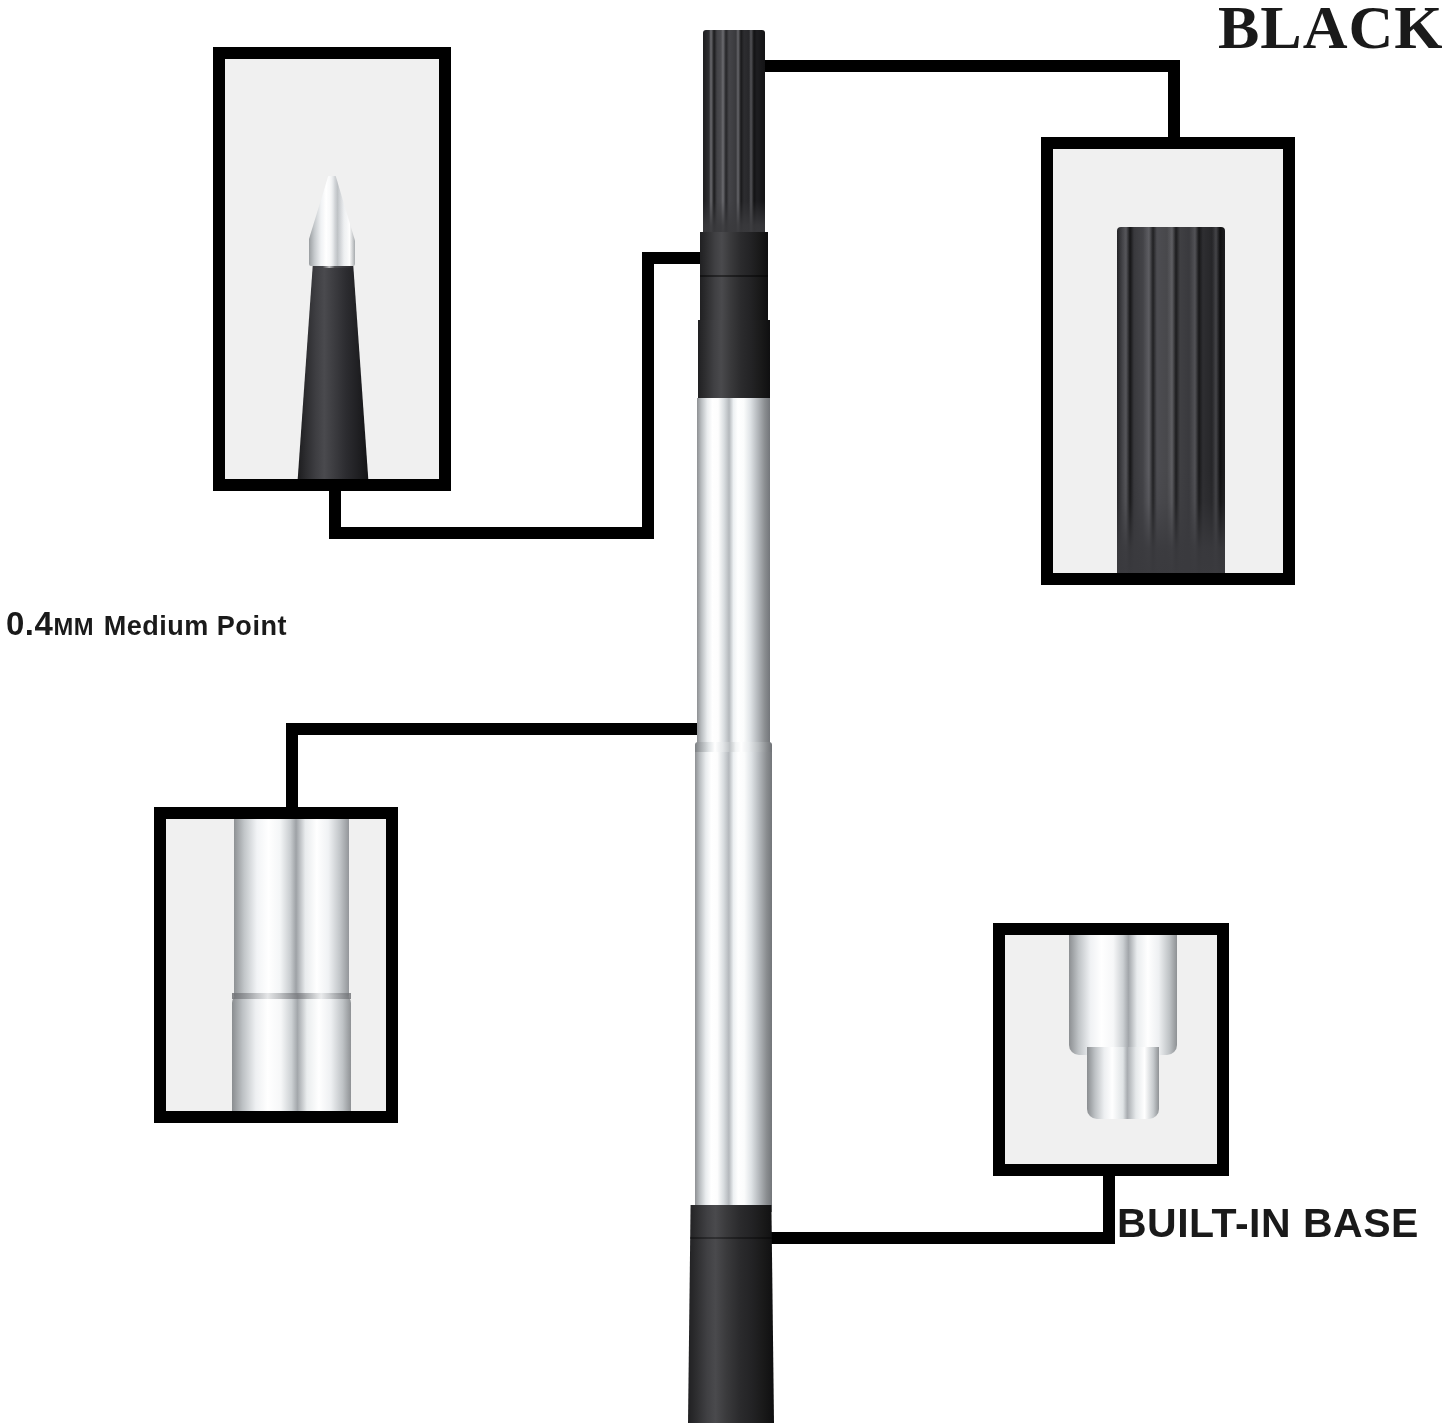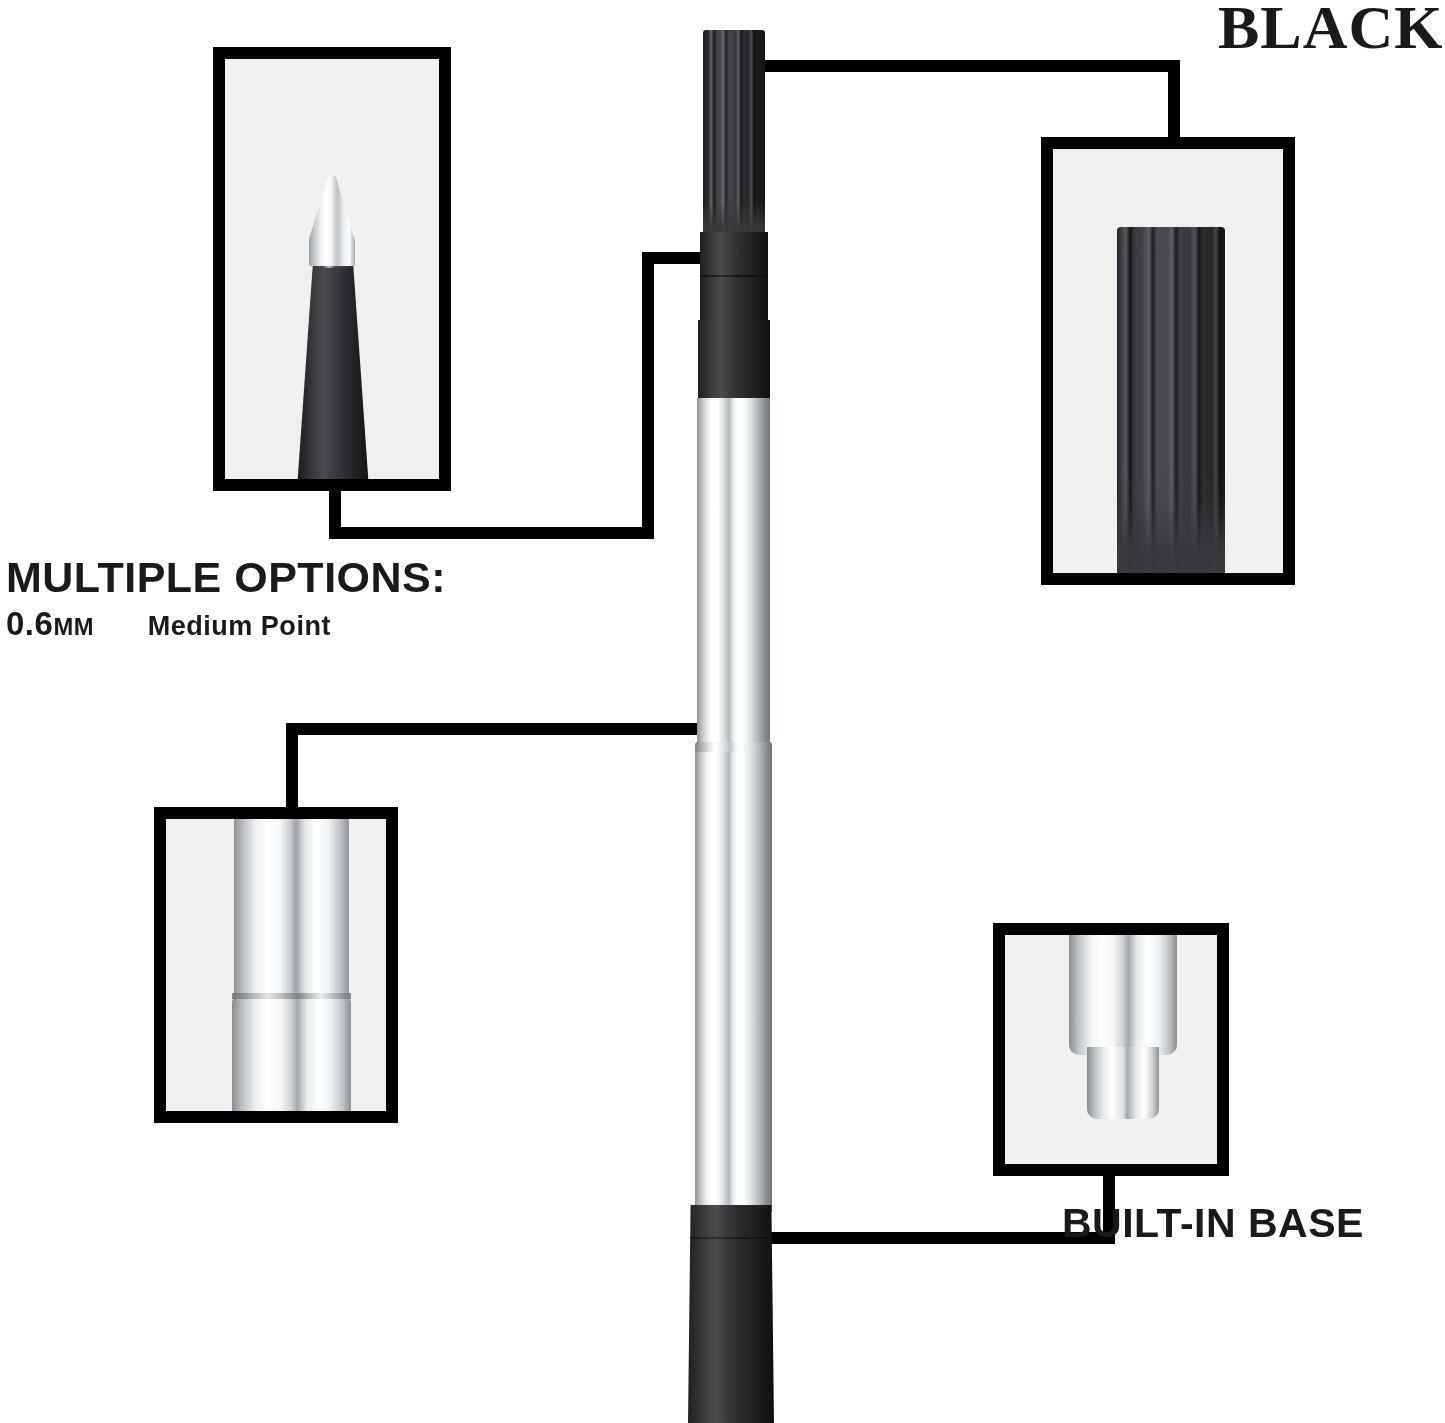--- a/index.html
+++ b/index.html
@@ -26,21 +26,21 @@
     font-family:"Liberation Sans", sans-serif;
     font-weight:700;
     letter-spacing:0.5px;
   }
   .lbl-smooth-tip{ left:6px;  top:494px;  font-size:43px; }
   .lbl-multiple{   left:6px;  top:553px;  font-size:43px; }
   .lbl-opt1{       left:6px;  top:605px;  font-size:33px; }
   .lbl-opt2{       left:6px;  top:647px;  font-size:33px; }
   .lbl-nonslip{    left:1000px; top:600px; font-size:41px; }
   .lbl-cartridge{  left:28px;  top:1140px; font-size:38px; }
-  .lbl-base{       left:1062px; top:1200px; font-size:41px; }
+  .lbl-base{       left:1117px; top:1200px; font-size:41px; }
   .sc{ font-size:0.72em; }
 
   
   .frame{
     position:absolute;
     background:#f0f0f0;
     border:12px solid #000;
     box-sizing:border-box;
     overflow:hidden;
   }
@@ -286,25 +286,24 @@
     <div id="pen-grip-seam" class="art"></div>
   </div>
 
   <div class="frame" id="frame-tip">
     <div class="art" id="tip-black"></div>
     <div class="art" id="tip-cone"></div>
     <div class="art" id="tip-cone2"></div>
   </div>
 
 
-  <div class="txt lbl lbl-multiple">MULTIPLE OPTIONS:</div>
 
   <div class="txt lbl lbl-opt1">
-    <span>0.6</span><span class="sc">MM</span>
-    <span class="sc" style="font-size:0.82em;margin-left:44px;">Medium Point</span>
+    <span>0.4</span><span class="sc">MM</span>
+    <span class="sc" style="font-size:0.82em;">Medium Point</span>
   </div>
 
 
   <div class="frame" id="frame-cap">
     <div class="art" id="cap-art"></div>
     <div class="art" id="cap-art-fade"></div>
   </div>
 
 
   <div class="frame" id="frame-cartridge">

